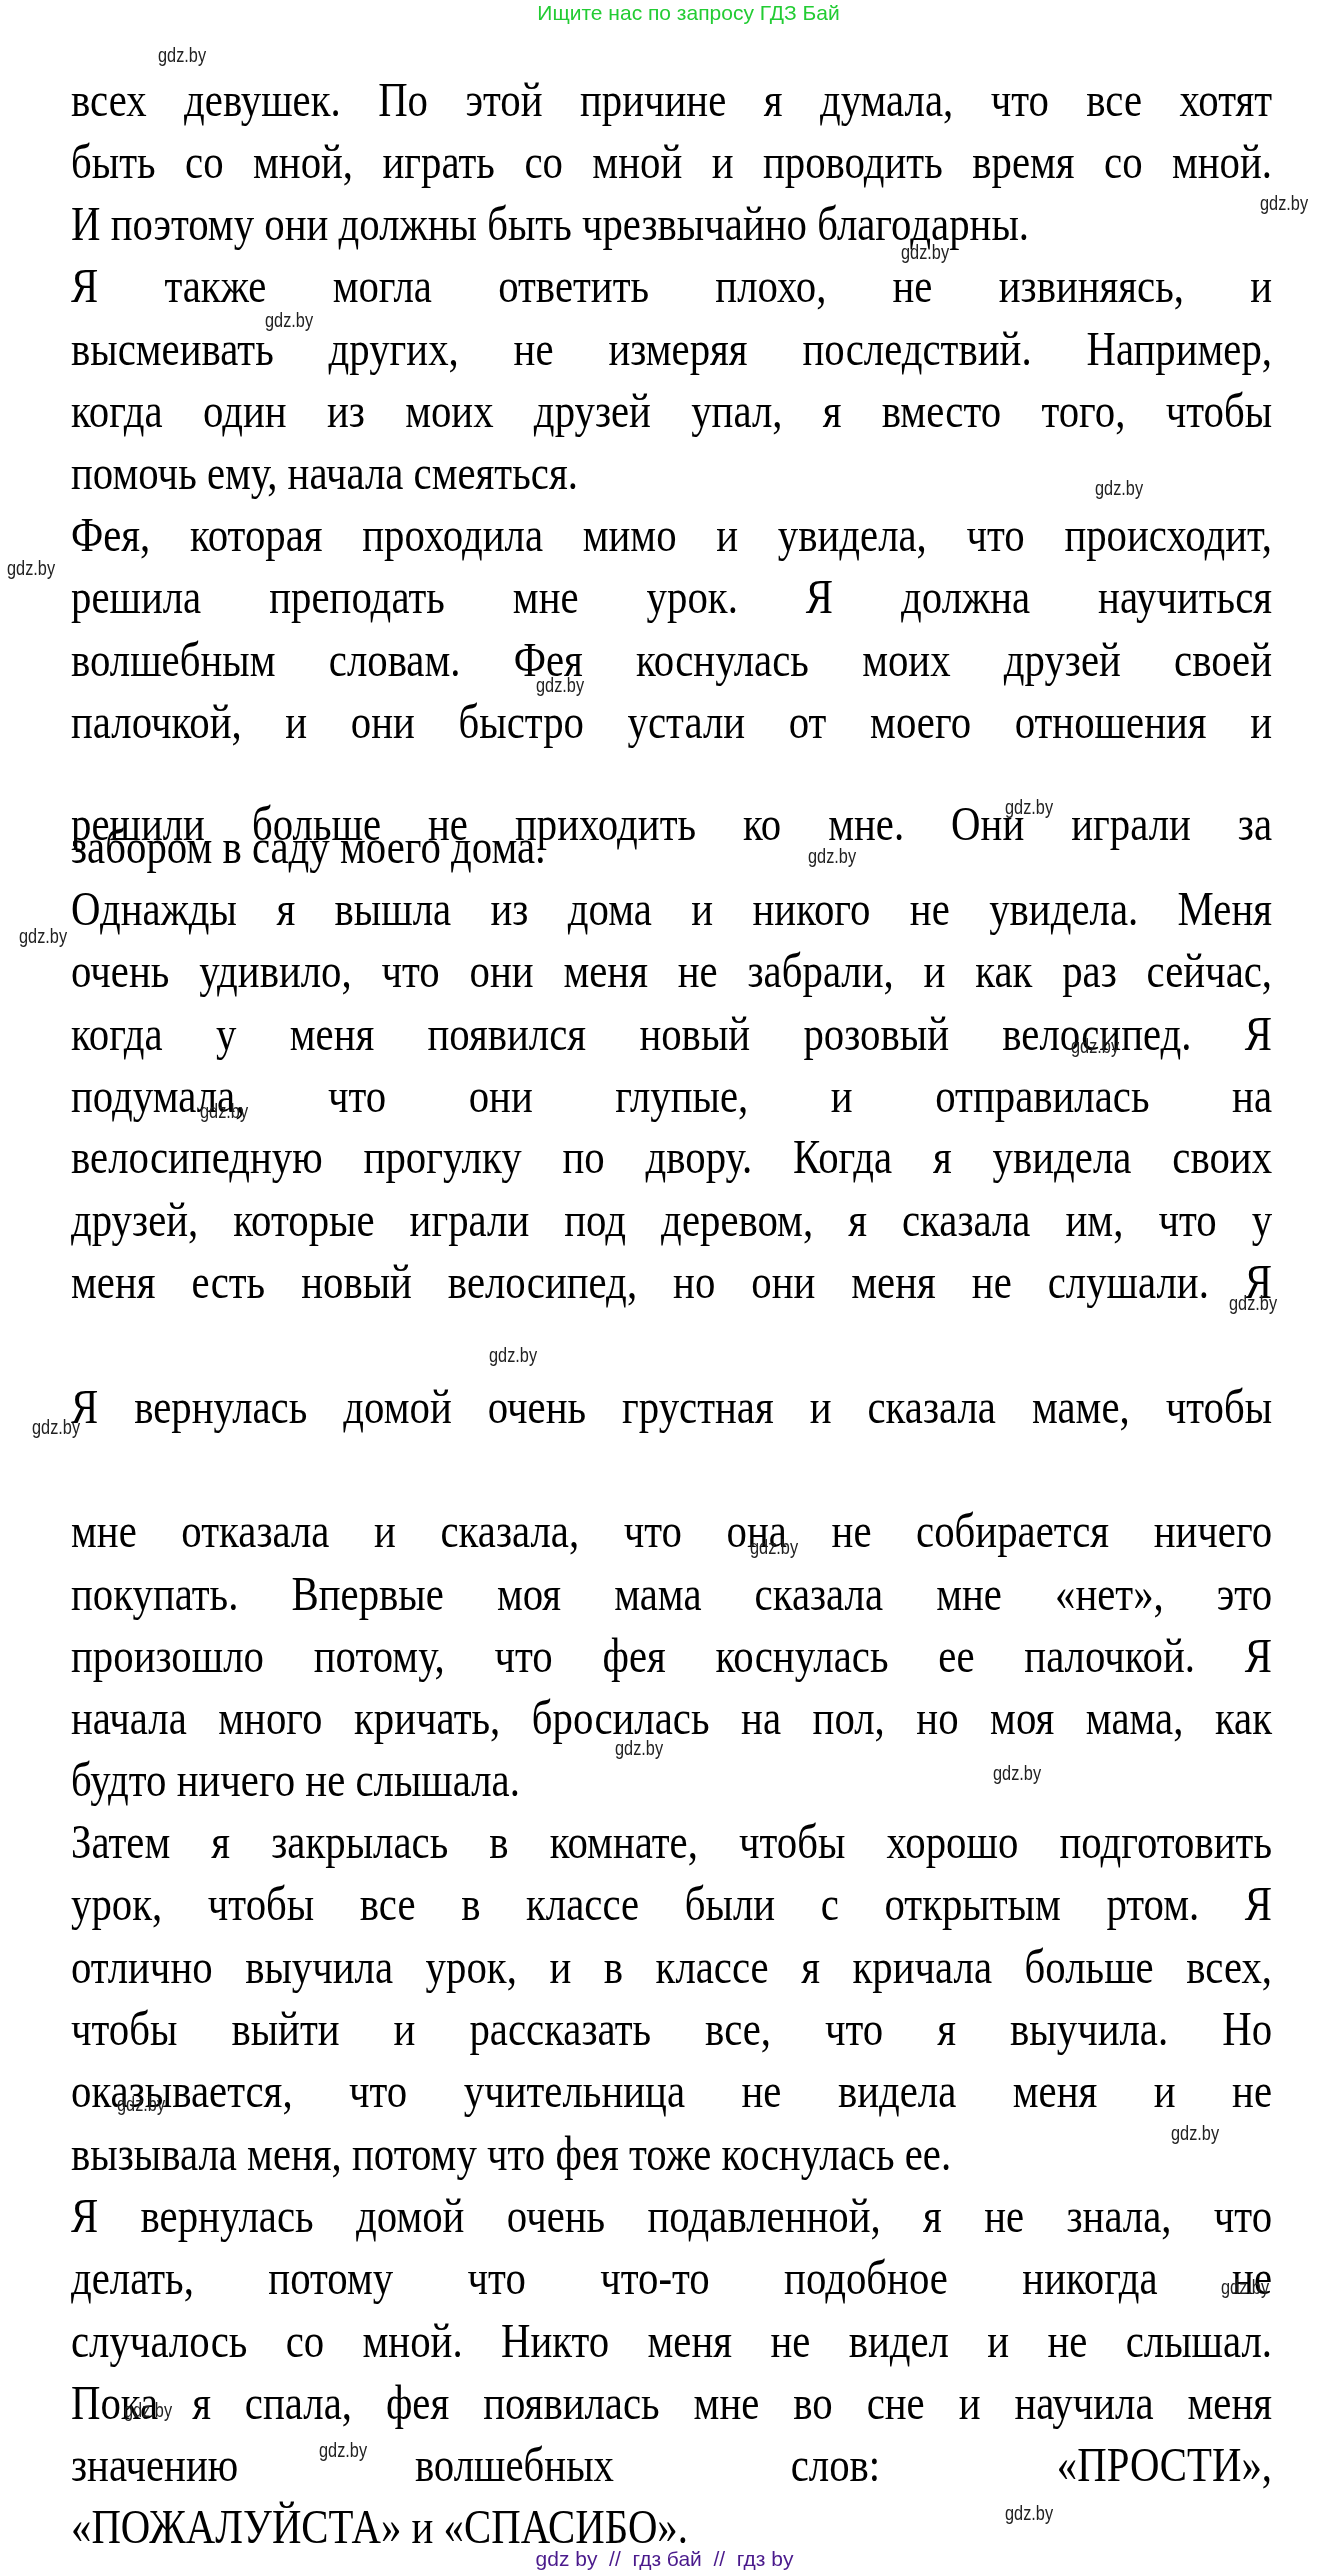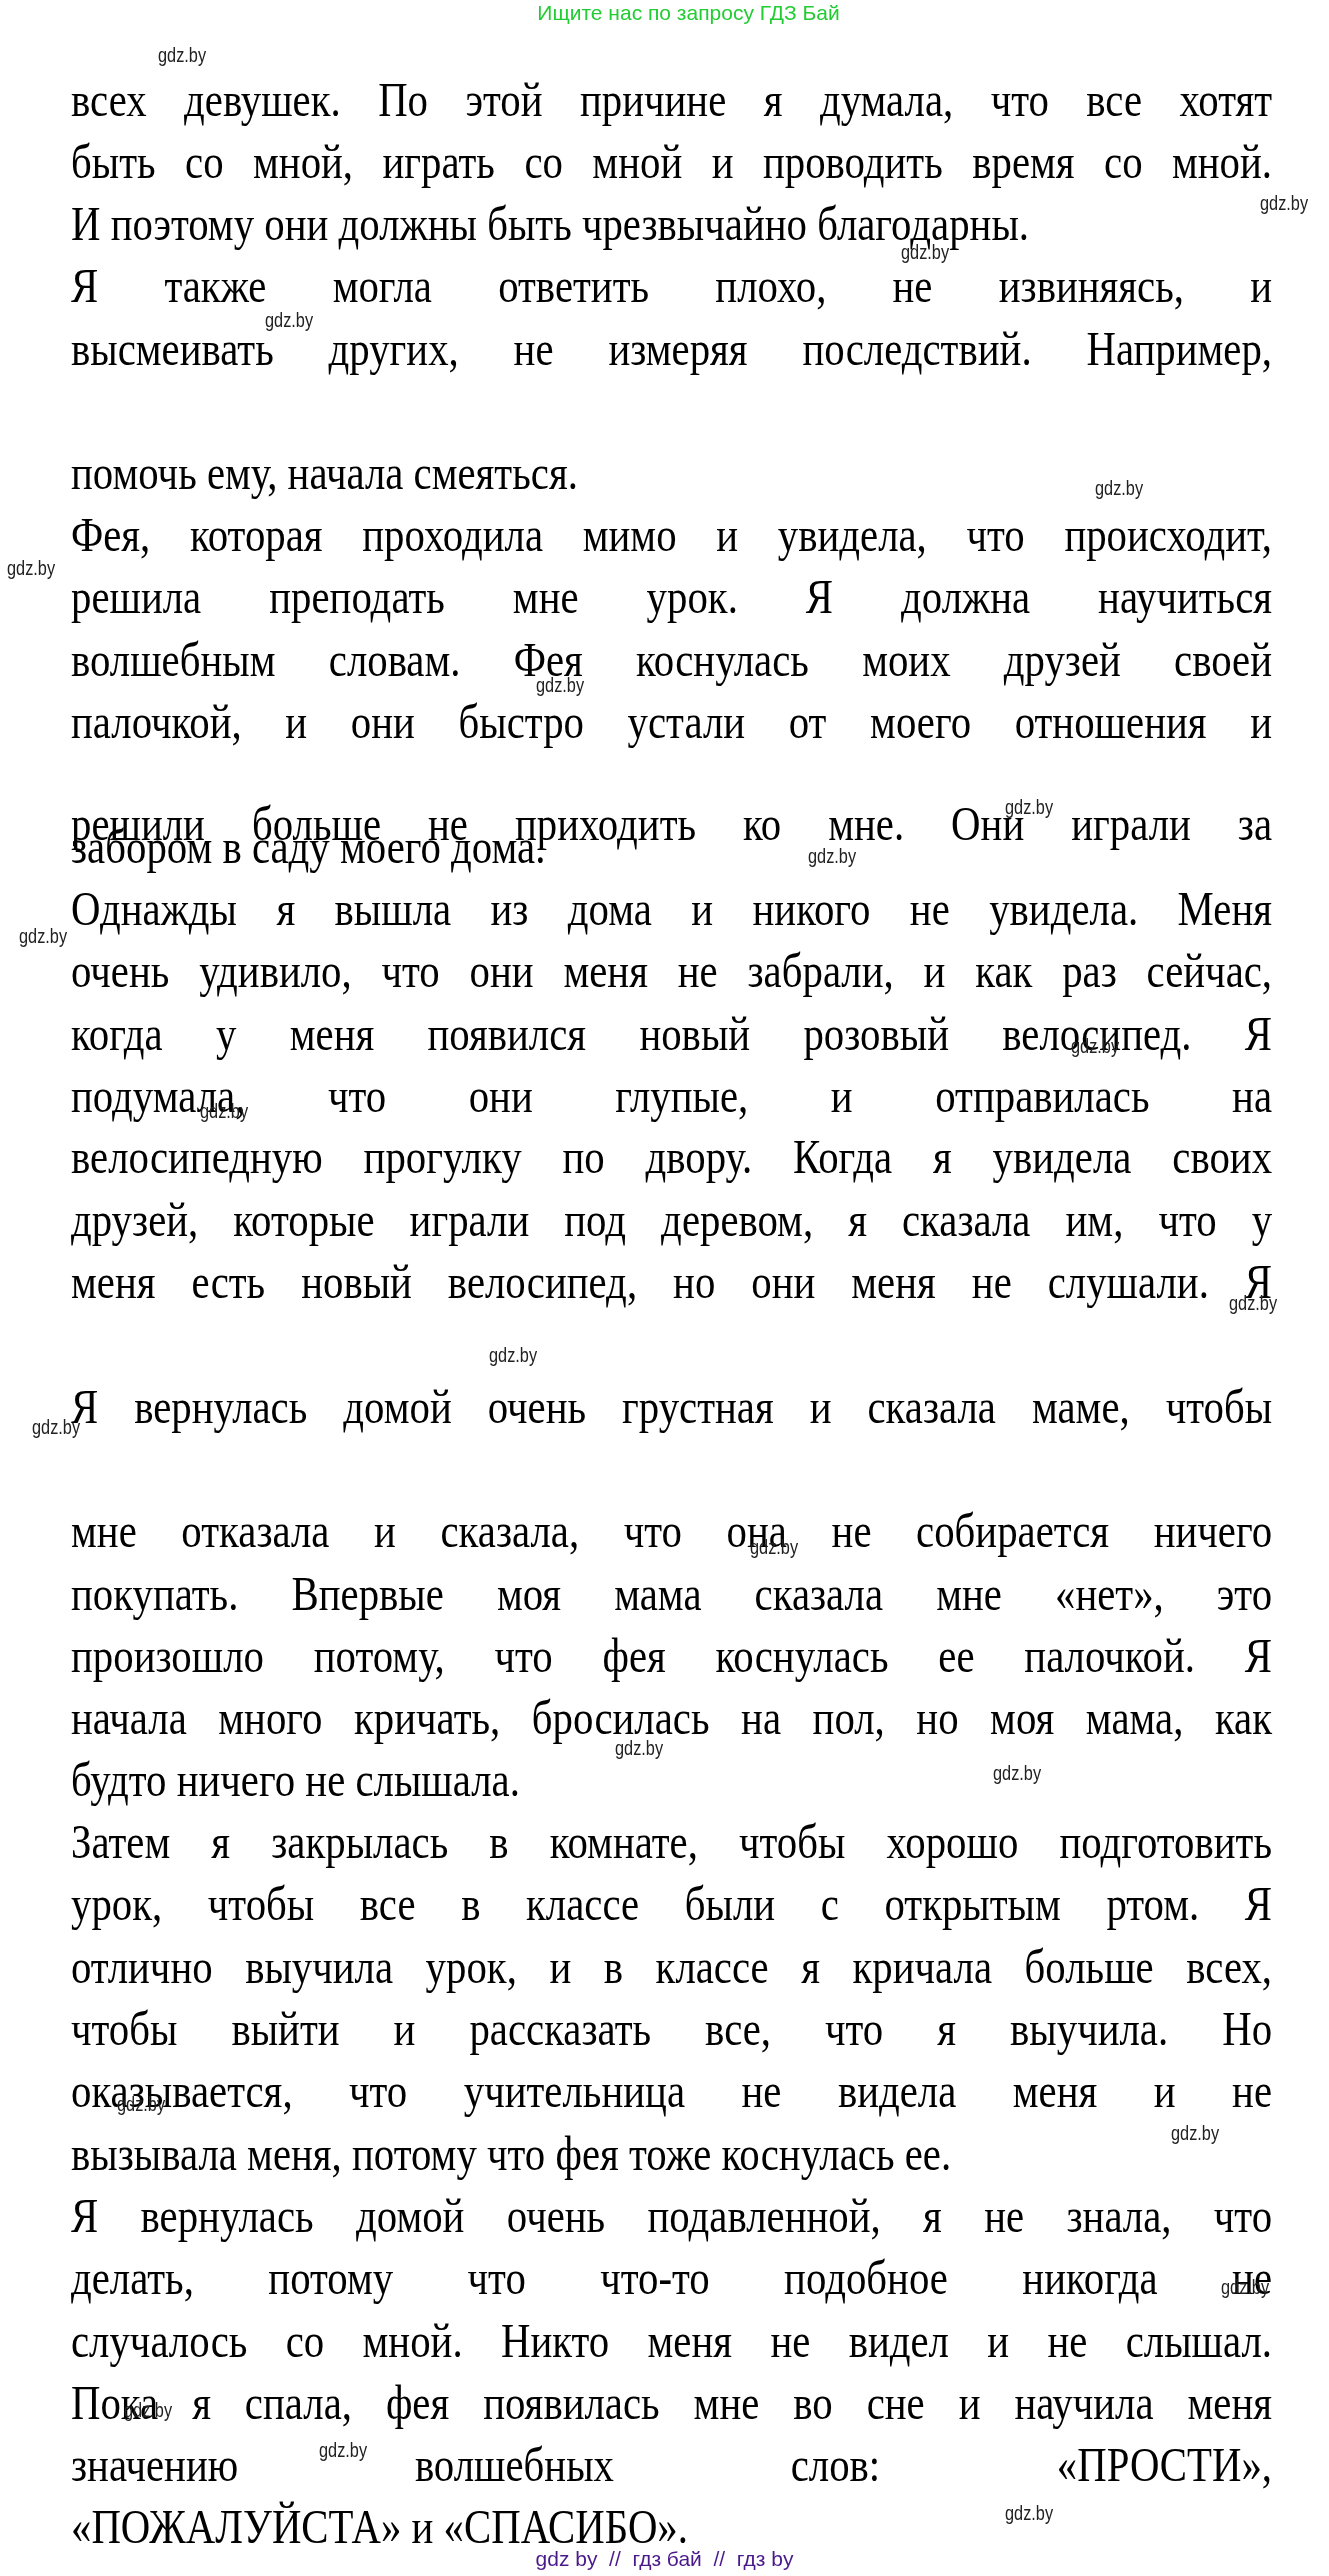--- a/index.html
+++ b/index.html
@@ -39,20 +39,21 @@
 <div class="header">Ищите нас по запросу ГДЗ Бай</div>
 
 <div class="page">
 
   <div class="line" style="top:68px"><span class="inner">всех девушек. По этой причине я думала, что все хотят</span></div>
   <div class="line" style="top:130px"><span class="inner">быть со мной, играть со мной и проводить время со мной.</span></div>
   <div class="line last" style="top:192px"><span class="inner">И поэтому они должны быть чрезвычайно благодарны.</span></div>
 
   <div class="line" style="top:254px"><span class="inner">Я также могла ответить плохо, не извиняясь, и</span></div>
   <div class="line" style="top:317px"><span class="inner">высмеивать других, не измеряя последствий. Например,</span></div>
+  <div class="line" style="top:379px"><span class="inner">когда один из моих друзей упал, я вместо того, чтобы</span></div>
   <div class="line last" style="top:441px"><span class="inner">помочь ему, начала смеяться.</span></div>
 
   <div class="line" style="top:503px"><span class="inner">Фея, которая проходила мимо и увидела, что происходит,</span></div>
   <div class="line" style="top:565px"><span class="inner">решила преподать мне урок. Я должна научиться</span></div>
   <div class="line" style="top:628px"><span class="inner">волшебным словам. Фея коснулась моих друзей своей</span></div>
   <div class="line" style="top:690px"><span class="inner">палочкой, и они быстро устали от моего отношения и</span></div>
   <div class="line" style="top:792px"><span class="inner">решили больше не приходить ко мне. Они играли за</span></div>
   <div class="line last" style="top:815px"><span class="inner">забором в саду моего дома.</span></div>
 
   <div class="line" style="top:877px"><span class="inner">Однажды я вышла из дома и никого не увидела. Меня</span></div>

